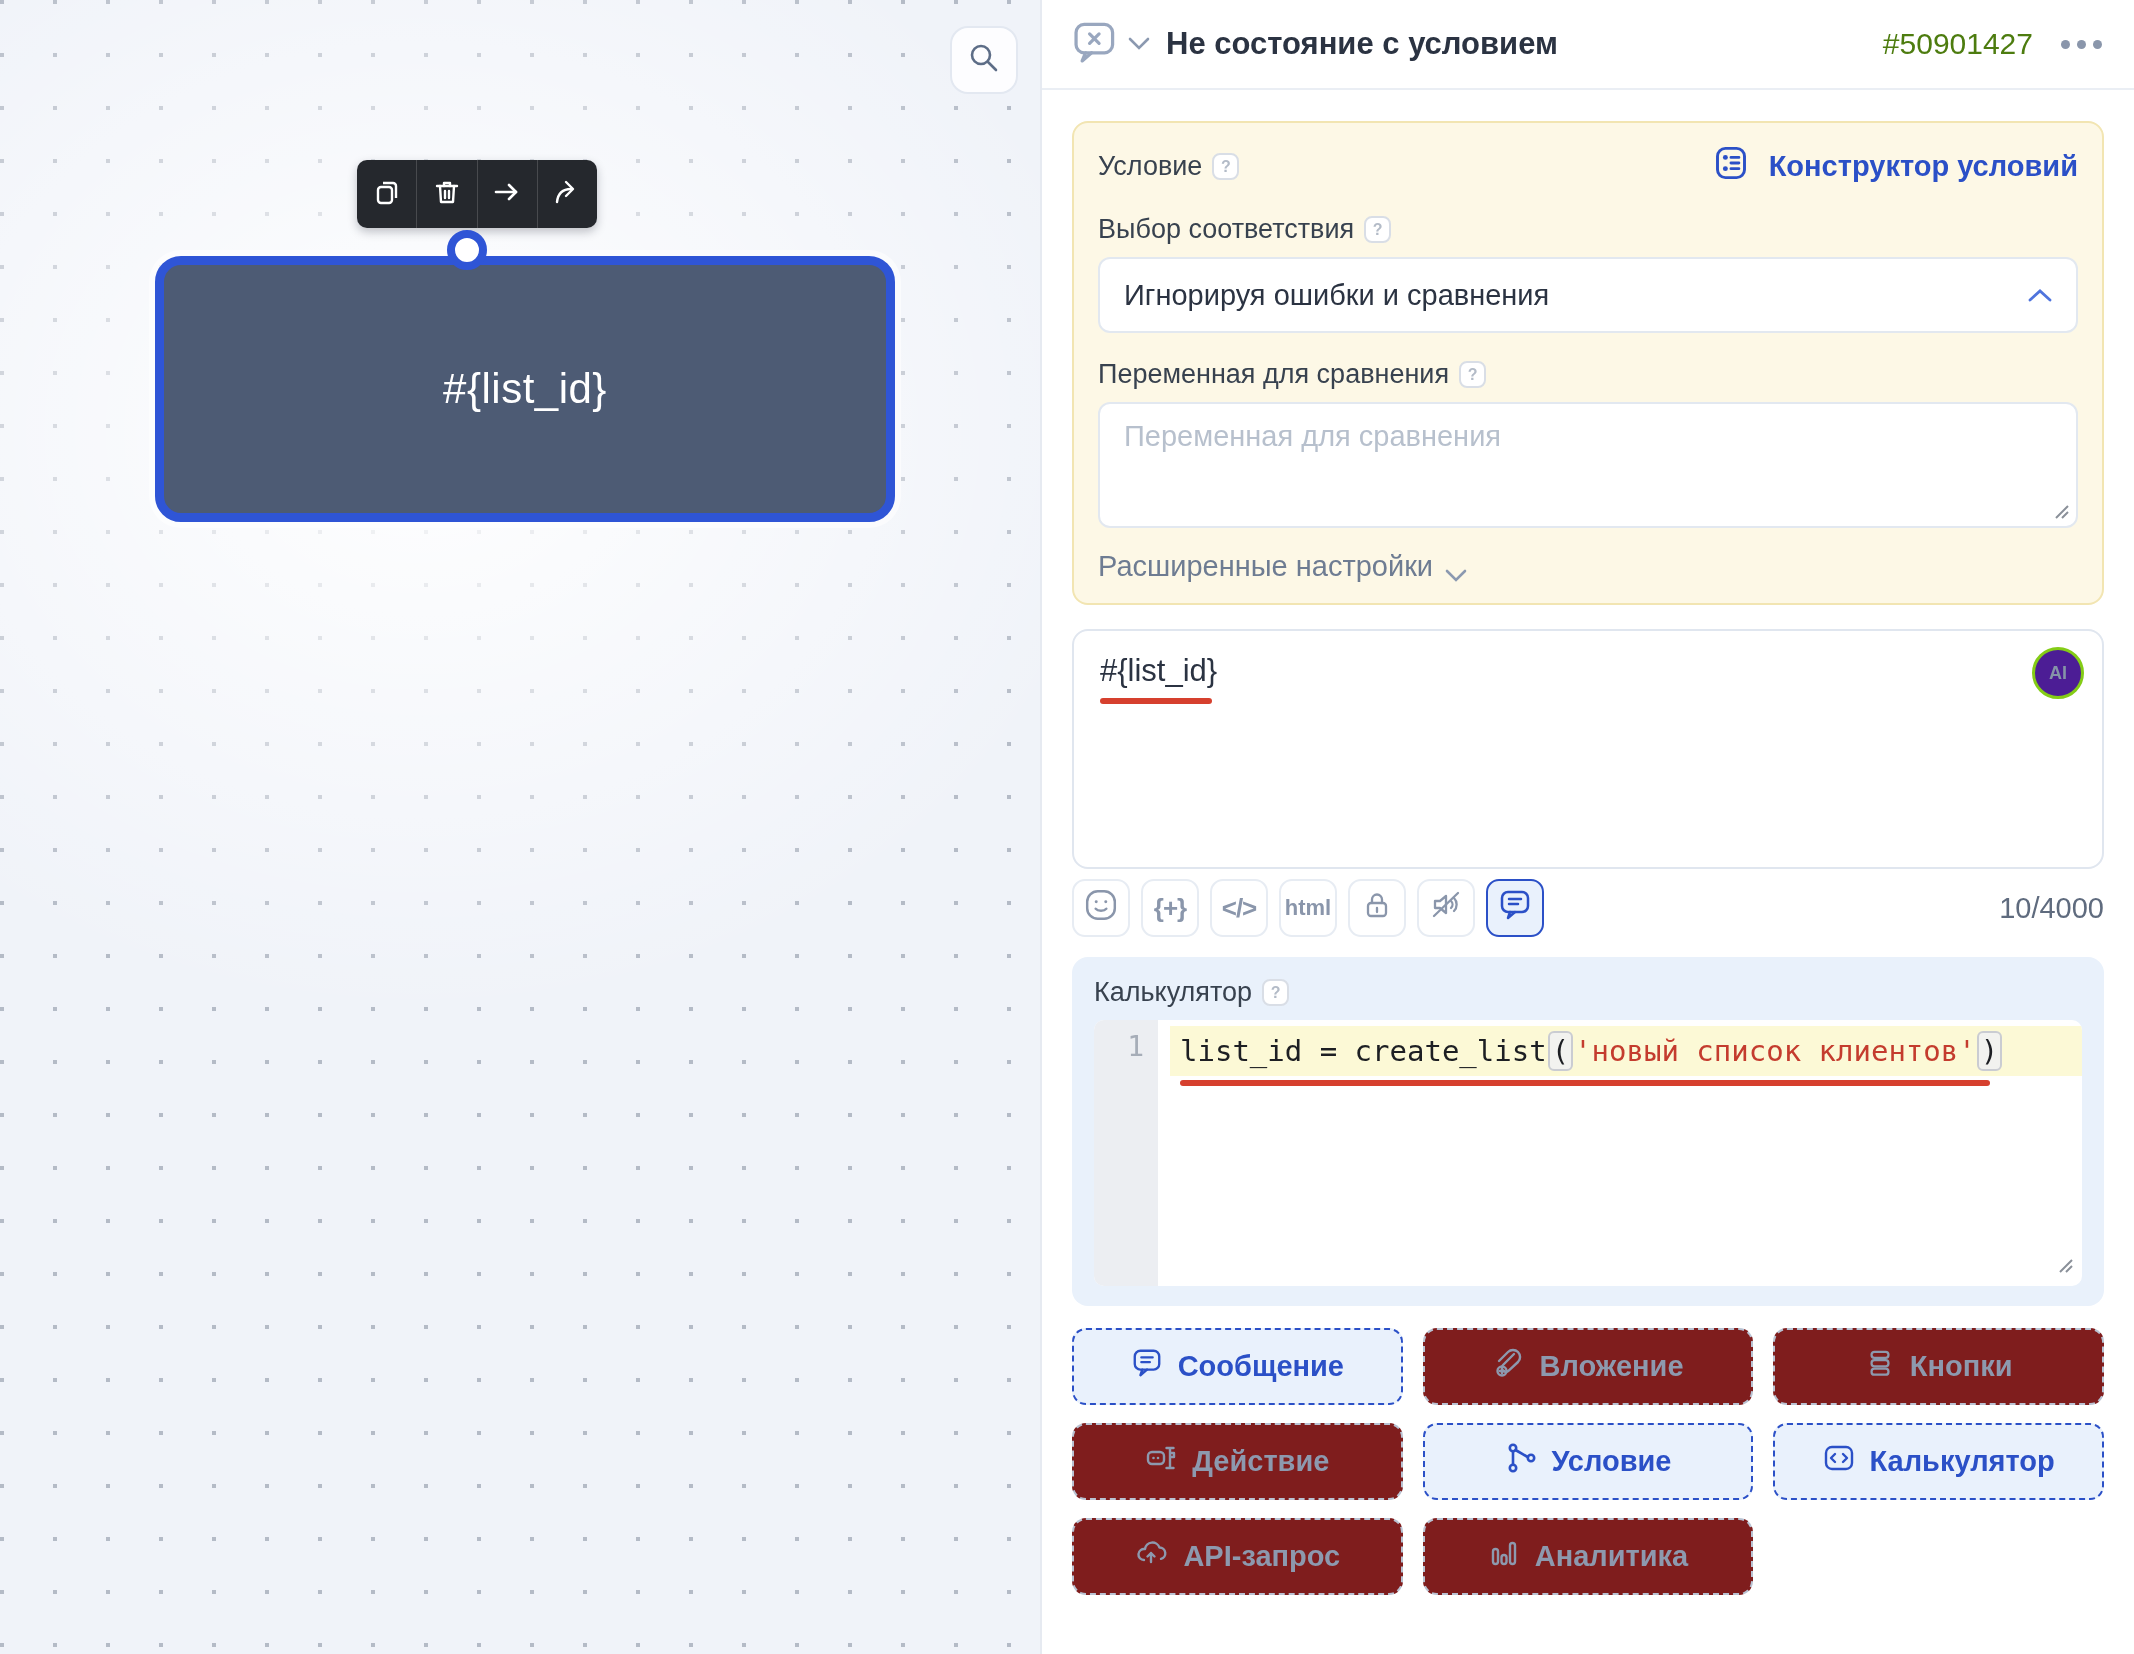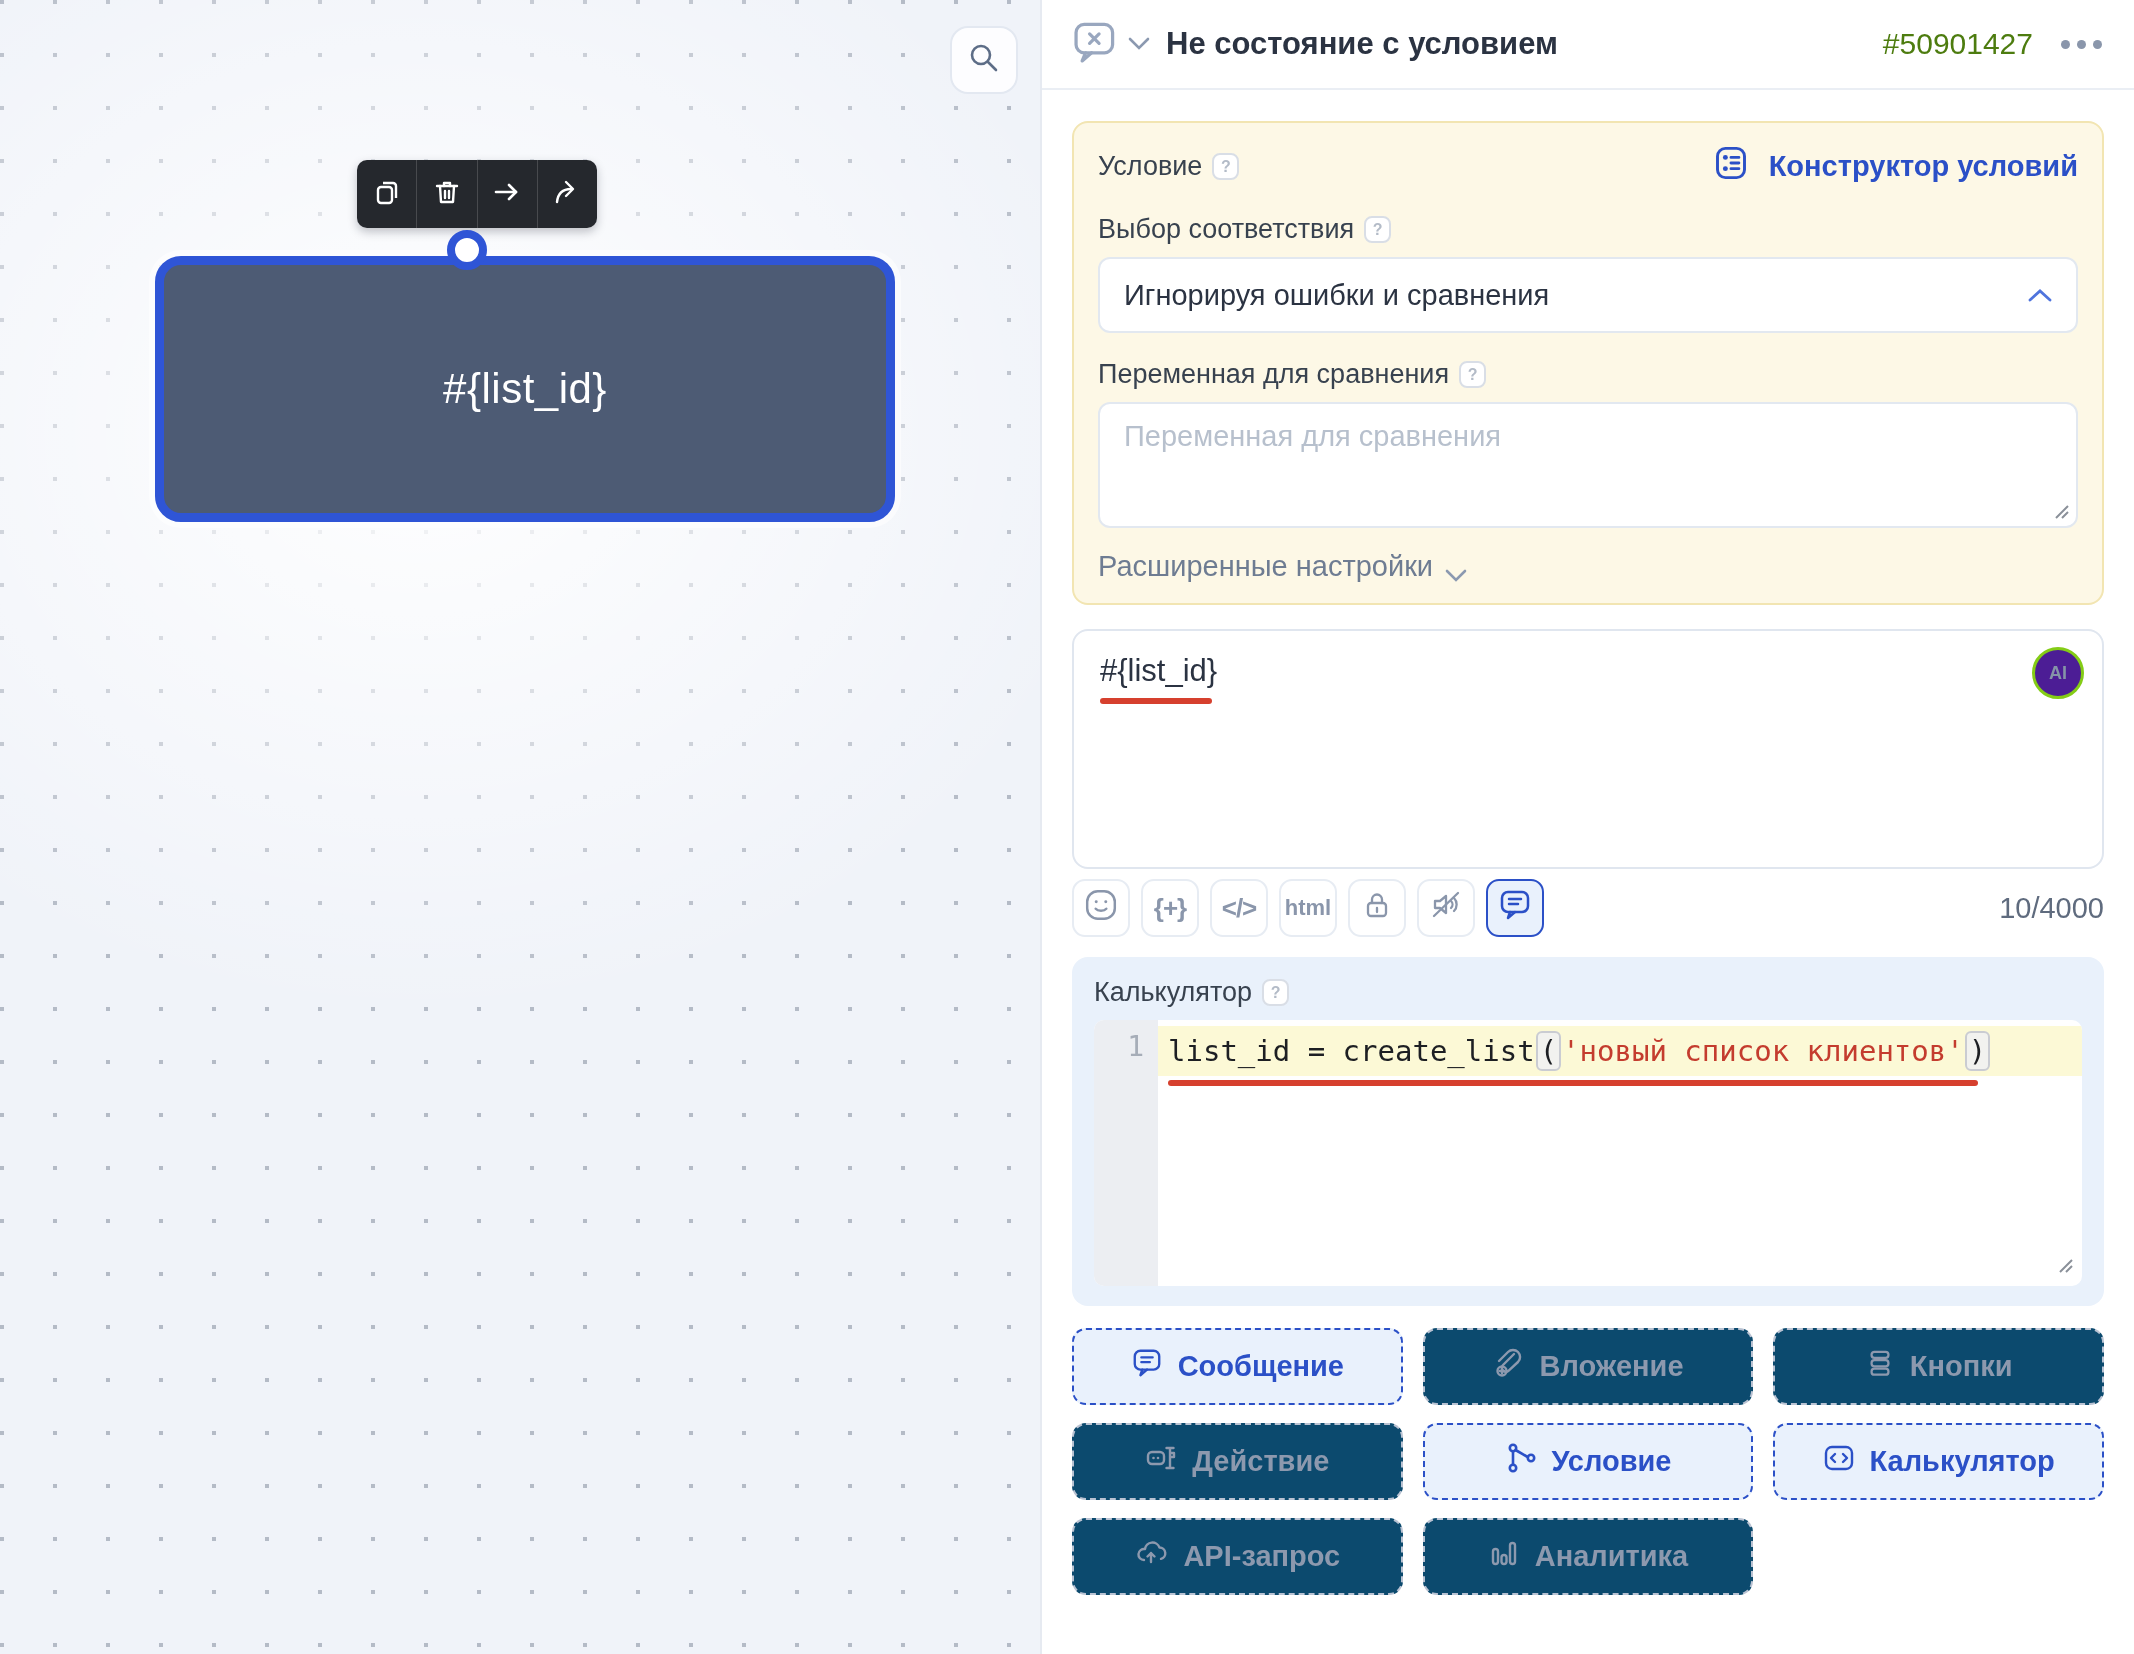--- a/index.html
+++ b/index.html
@@ -119,33 +119,33 @@
   .ed-btn.glyph { font-size:26px; letter-spacing:-1px; }
   .ed-btn.small-glyph { font-size:22px; }
   .ed-btn.active { border-color:#2b50c7; background:#e9f1fc; color:#2b50c7; }
   .counter { margin-left:auto; font-size:29px; color:#5f6b7e; }
 
   
   .calc-card { margin-top:20px; background:#e9f1fb; border-radius:16px; padding:20px 22px; }
   .code-editor { margin-top:12px; background:#fff; border-radius:10px; height:266px; display:flex; overflow:hidden; position:relative; }
   .gutter { width:64px; background:#eceef2; padding-top:10px; text-align:right; }
   .gutter .ln { font-family:"DejaVu Sans Mono",monospace; font-size:28px; color:#a6adb8; padding-right:14px; }
-  .code-area { flex:1; padding-top:6px; position:relative; }
+  .code-area { flex:1; padding-top:6px; position:relative;margin-left:12px; }
   .code-line {
     background:#fcf9d6; height:50px; display:flex; align-items:center; padding-left:10px;
     font-family:"DejaVu Sans Mono",monospace; font-size:29px; color:#1d1f23; white-space:pre;
   }
   .code-line .str { color:#c43c2e; }
   .code-line .paren { border:2px solid #caccd2; background:#f2f2ef; border-radius:6px; padding:1px 2px; margin:0 1px; }
   .code-underline { height:6px; background:#d6402e; border-radius:3px; margin:4px 0 0 10px; width:810px; }
 
   
   .blocks-grid { margin-top:22px; display:grid; grid-template-columns:1fr 1fr 1fr; gap:18px 20px; }
   .block-btn {
-    height:77px; border:2px dashed #b9c2d2; border-radius:14px; background:#0c4a6e;
+    height:77px; border:2px dashed #b9c2d2; border-radius:14px; background:#7f1d1d;
     display:flex; align-items:center; justify-content:center; gap:15px;
     font-size:29px; font-weight:600; color:#8d99ae; cursor:pointer;
   }
   .block-btn.active { border-color:#2b50c7; background:#e9f1fc; color:#2b50c7; }
   .block-btn svg { flex:none; }
 
   .chev { display:inline-flex; }
 </style>
 </head>
 <body>

